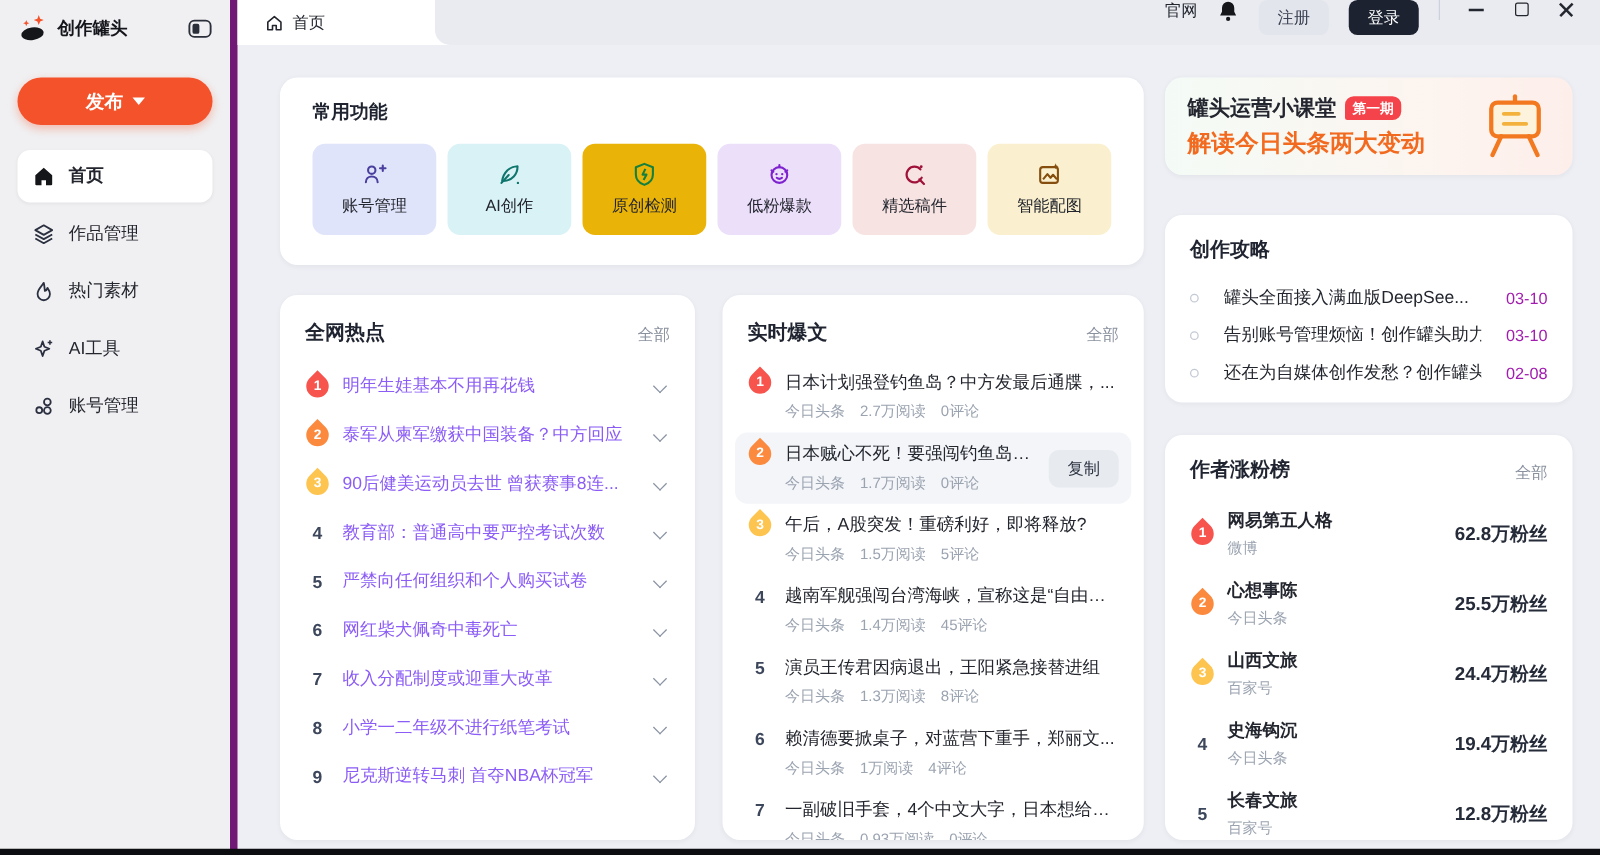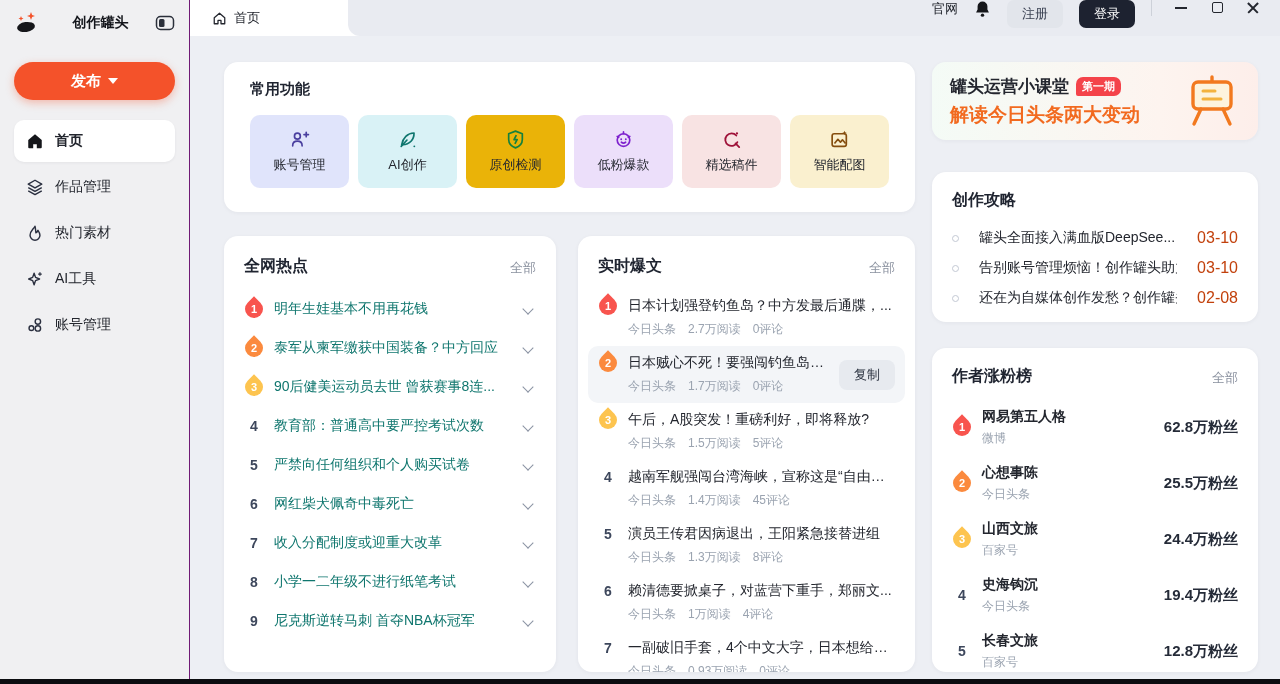--- a/index.html
+++ b/index.html
@@ -2,21 +2,21 @@
 <html style="--accent: #f4522a; --accent-text: #f26a1f; --dark-button: #1d2230; --rank1: #f8544e; --rank2: #fb8a3e; --rank3: #fdc44f;"><head>
 <meta charset="utf-8">
 <style>
   * { margin:0; padding:0; box-sizing:border-box; }
   html,body { width:1280px; height:684px; overflow:hidden; }
   body { font-family:"Liberation Sans","DejaVu Sans",sans-serif; color:#1f2430; background:#edeff4; }
   .app { position:relative; display:flex; width:1280px; height:684px; background:#edeff4; }
   .bottom-edge { position:absolute; left:0; right:0; bottom:0; height:5px; background:#0c0d10; z-index:60; }
 
   
-  .sidebar { width:190px; height:100%; background:#f0f0f2; border-right:1px solid #701a75; flex:0 0 190px; padding:10px 14px;text-align:center; }
+  .sidebar { width:190px; height:100%; background:#f0f0f2; border-right:6px solid #701a75; flex:0 0 190px; padding:10px 14px; }
   .side-head { display:flex; align-items:center; height:26px; margin-bottom:26px; }
   .logo-ic { width:26px; height:24px; margin-right:6px; }
   .logo-text { font-size:14px; font-weight:700; color:#14161c; flex:1; }
   .collapse-ic { width:20px; height:20px; color:#2a2f3a; }
   .publish-btn { display:flex; align-items:center; justify-content:center; gap:7px; height:38px; border-radius:19px;
     background:var(--accent,#f4522a); color:#fff; font-size:15px; font-weight:700; cursor:pointer; margin-bottom:20px;
     box-shadow:0 3px 8px rgba(244,82,42,.35); }
   .caret-down { width:0; height:0; border-left:5px solid transparent; border-right:5px solid transparent; border-top:6px solid #fff; }
   .menu-item { display:flex; align-items:center; gap:11px; height:42px; padding:0 12px; border-radius:10px; margin-bottom:4px;
     font-size:14px; color:#23262e; cursor:pointer; }
@@ -63,21 +63,21 @@
   .panel-head { display:flex; align-items:flex-end; justify-content:space-between; margin-bottom:12px; }
   .panel-title { font-size:16px; font-weight:700; }
   .all-link { font-size:13px; color:#8a919f; cursor:pointer; }
 
   .hot-row { display:flex; align-items:center; height:39px; gap:10px; cursor:pointer; }
   .rank-cell { width:20px; display:flex; justify-content:center; flex:0 0 20px; }
   .flame { width:18px; height:18px; border-radius:50% 0 50% 50%; transform:rotate(-45deg); display:flex; align-items:center; justify-content:center; }
   .flame i { transform:rotate(45deg); font-style:normal; color:#fff; font-size:11px; font-weight:700; }
   .r1{background:var(--rank1,#f8544e);} .r2{background:var(--rank2,#fb8a3e);} .r3{background:var(--rank3,#fdc44f);}
   .plain-rank { font-size:14px; font-weight:700; color:#3d475c; }
-  .hot-title { flex:1; font-size:14px; color:#0f766e; white-space:nowrap; overflow:hidden; text-overflow:ellipsis; }
+  .hot-title { flex:1; font-size:14px; color:#8b5cf6; white-space:nowrap; overflow:hidden; text-overflow:ellipsis; }
   .chev { width:8px; height:8px; border-right:1.6px solid #8a93a3; border-bottom:1.6px solid #8a93a3; transform:rotate(45deg); margin-right:4px; cursor:pointer; flex:0 0 8px; }
 
   .viral-item { display:flex; align-items:center; padding:8px 10px; margin:0 -10px; border-radius:10px; cursor:pointer; }
   .viral-item.active { background:#f3f5f8; }
   .vi-main { flex:1; min-width:0; }
   .vi-titleline { display:flex; gap:10px; align-items:center; }
   .vi-title { font-size:14px; color:#23262e; white-space:nowrap; overflow:hidden; text-overflow:ellipsis; }
   .vi-meta { display:flex; gap:12px; font-size:12px; color:#9aa3b0; margin-top:6px; padding-left:30px; }
   .copy-btn { background:#e7eaef; color:#2b3240; font-size:13px; padding:6px 15px; border-radius:8px; cursor:pointer; flex:0 0 auto; margin-left:10px; }
 
@@ -88,21 +88,21 @@
   .bn-line1 { display:flex; align-items:center; gap:7px; }
   .bn-title { font-size:17px; font-weight:800; color:#23262e; }
   .bn-badge { background:#f4434a; color:#fff; font-size:11px; font-weight:700; padding:2px 6px; border-radius:7px 7px 7px 2px; }
   .bn-sub { font-size:19px; font-weight:800; color:var(--accent-text,#f26a1f); margin-top:4px; }
   .easel { width:56px; height:52px; flex:0 0 56px; }
 
   .guides-card { height:150px; padding:18px 20px; margin-bottom:26px; }
   .guide-row { display:flex; align-items:center; gap:20px; height:30px; cursor:pointer; }
   .dot-bullet { width:7px; height:7px; border:1.6px solid #c3c9d4; border-radius:50%; flex:0 0 7px; }
   .guide-title { flex:1; font-size:14px; color:#23262e; white-space:nowrap; overflow:hidden; }
-  .guide-date { font-size:16px; color:#c2410c; flex:0 0 auto; }
+  .guide-date { font-size:13px; color:#a21caf; flex:0 0 auto; }
 
   .authors-card { height:324px; padding:18px 20px; overflow:hidden; }
   .author-row { display:flex; align-items:center; height:56px; gap:10px; cursor:pointer; }
   .au-info { flex:1; min-width:0; }
   .au-name { font-size:14px; color:#23262e; font-weight:600; }
   .au-platform { font-size:12px; color:#9aa3b0; margin-top:4px; }
   .au-fans { font-size:15px; font-weight:700; color:#252b38; }
 </style>
 </head>
 <body>

